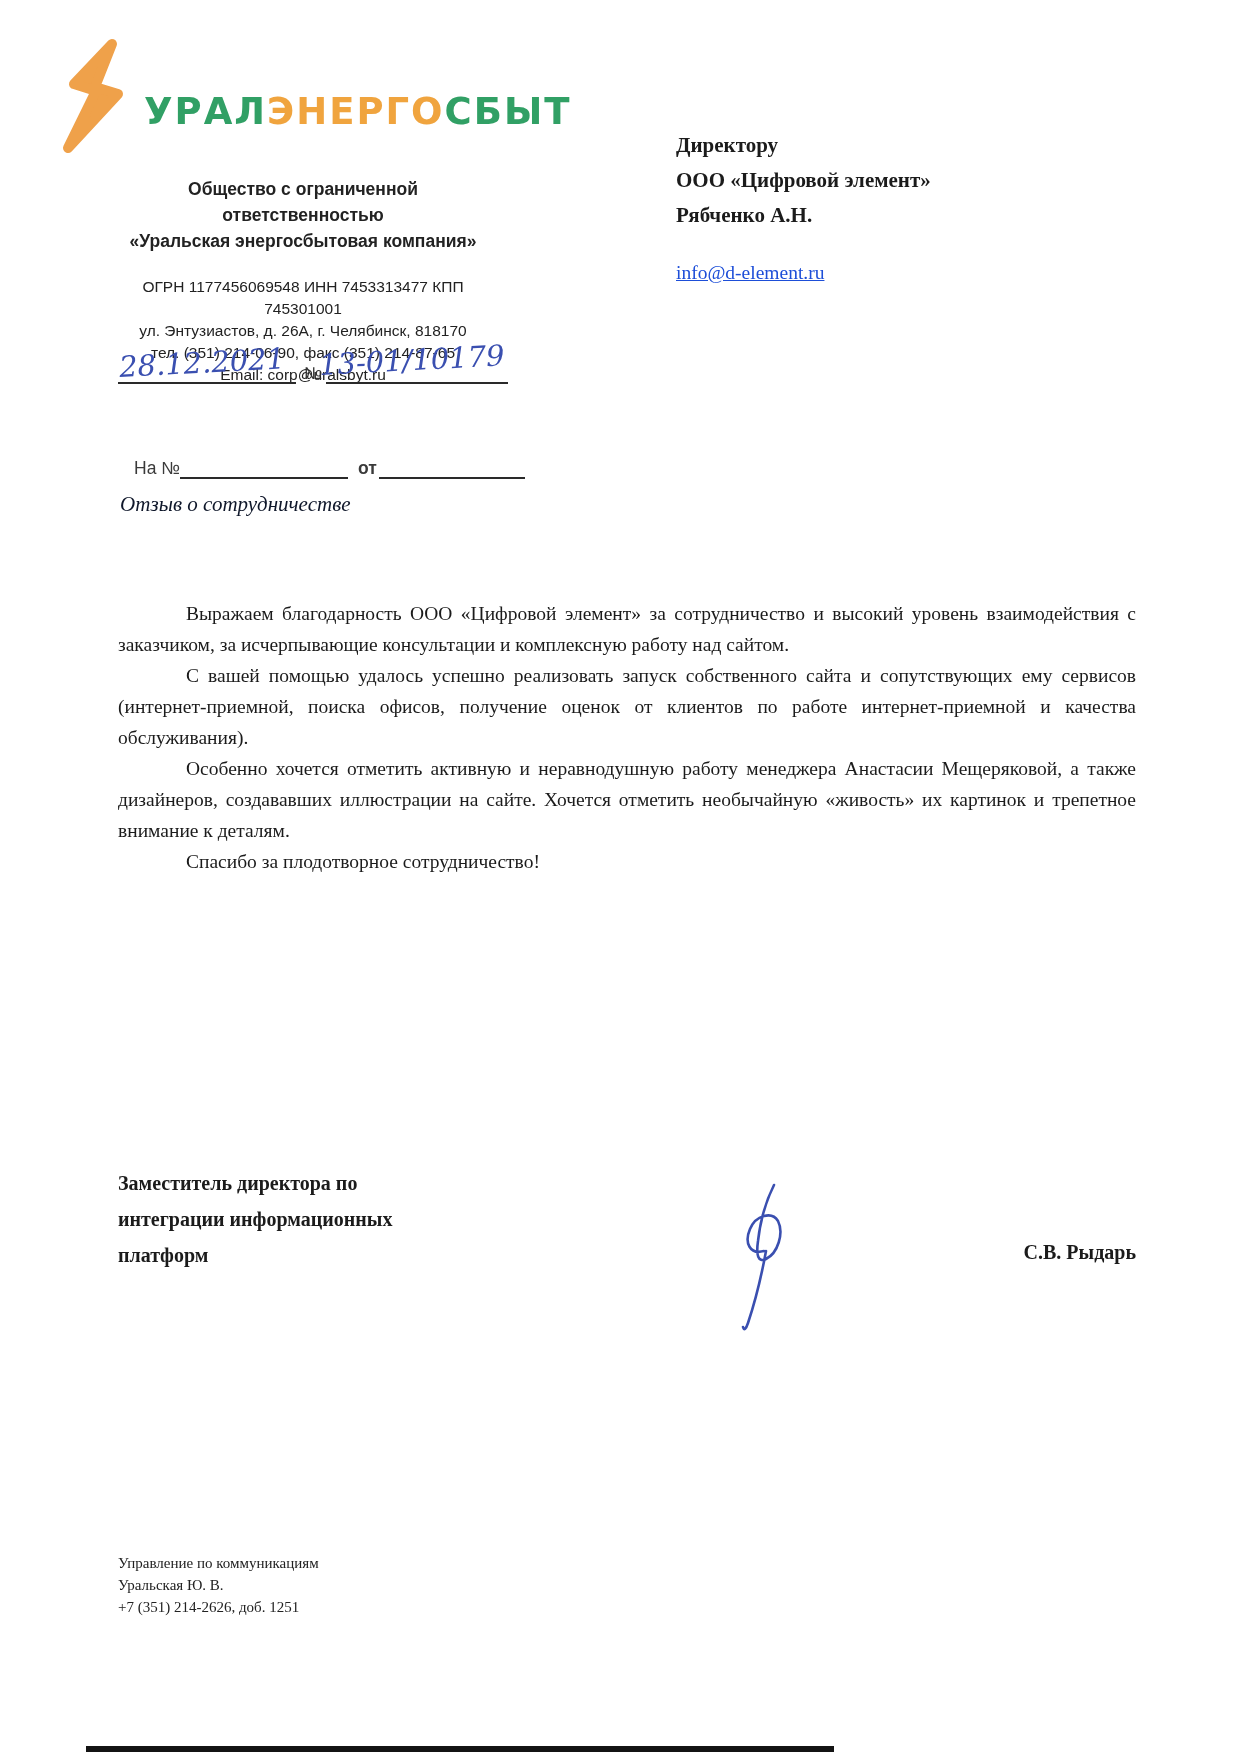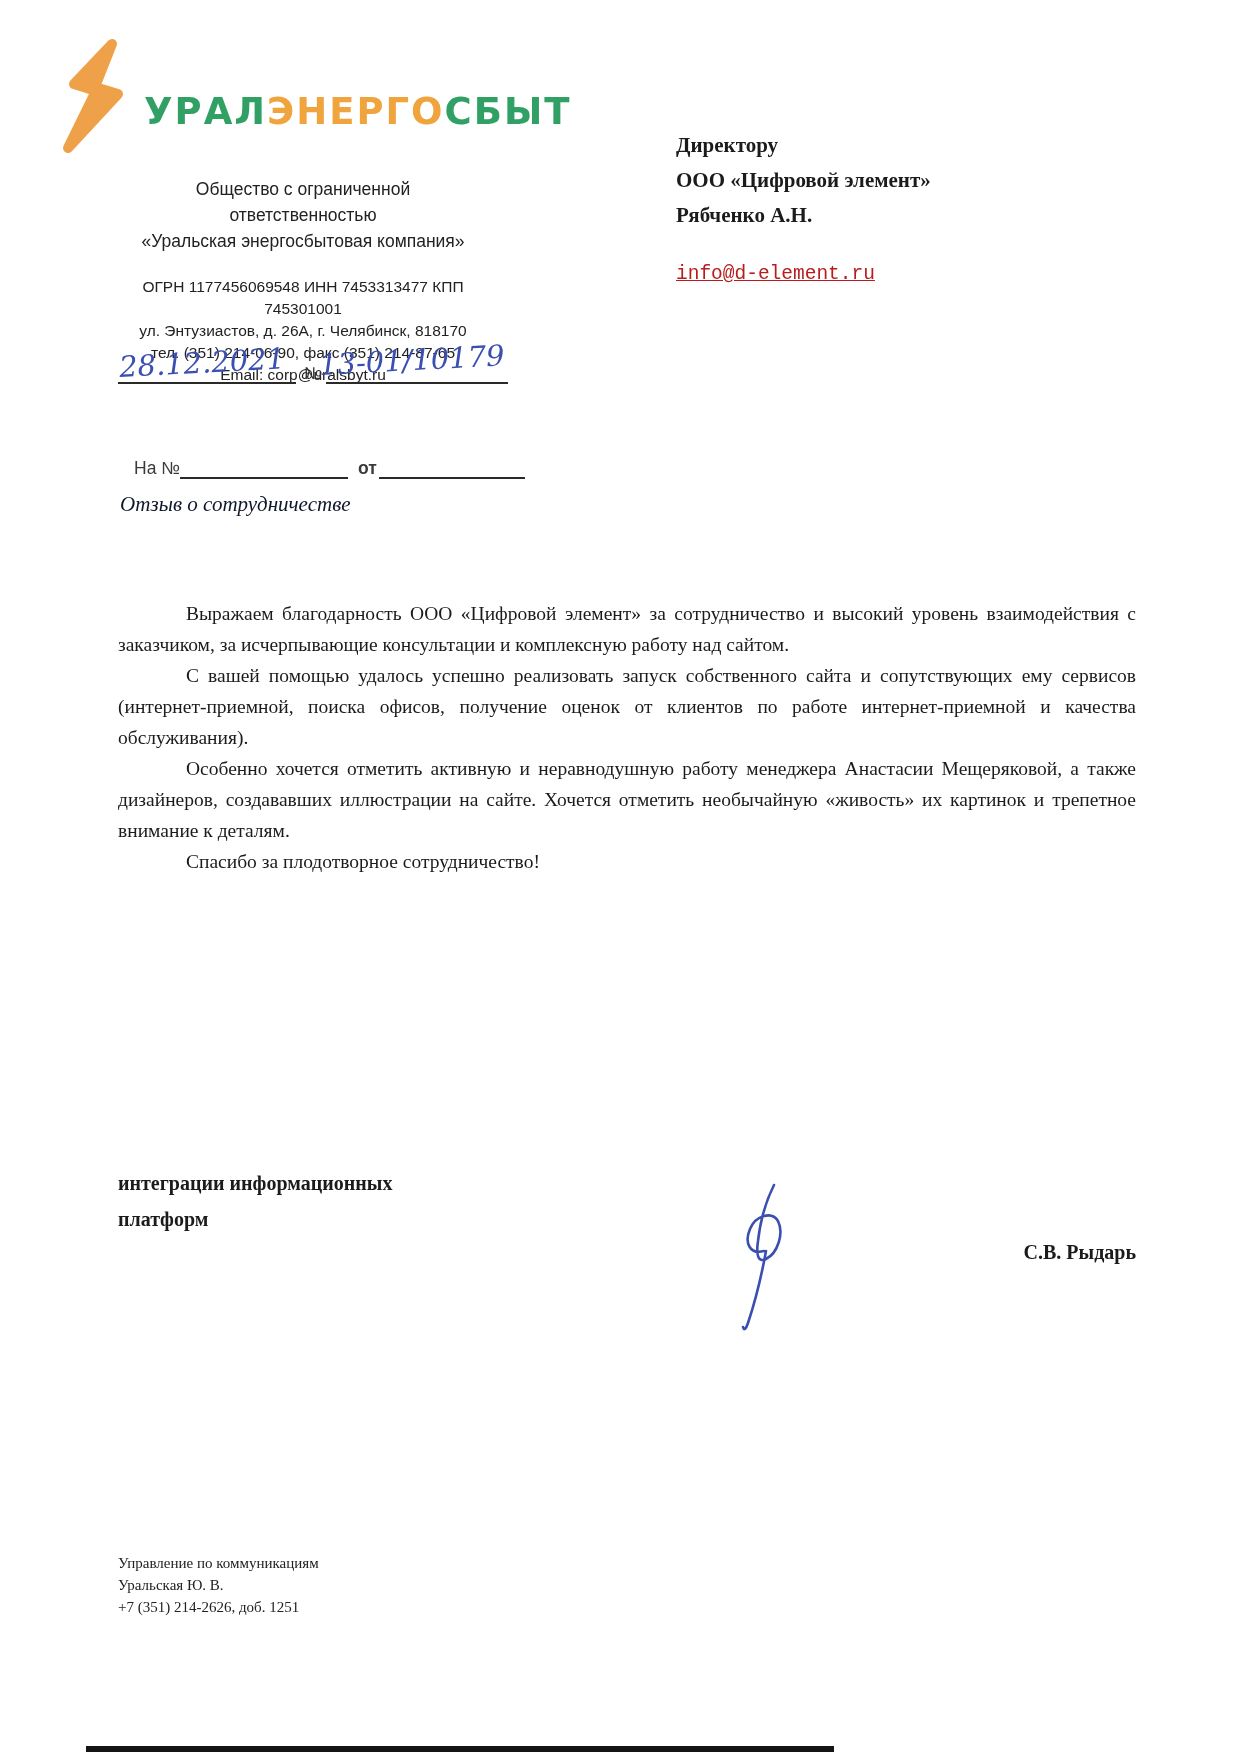--- a/index.html
+++ b/index.html
@@ -20,21 +20,21 @@
     font-weight:bold;font-size:37px;letter-spacing:2px;
     margin-left:14px;margin-top:28px;white-space:nowrap;
   }
   .wm-green{color:#31a065;}
   .wm-orange{color:#f0a43e;}
   
   .sender{
     position:absolute;left:112px;top:176px;width:382px;
     text-align:center;font-family:"Liberation Sans", sans-serif;color:#222;
   }
-  .sender .org{font-weight:normal;font-size:17.5px;line-height:26px;}
+  .sender .org{font-weight:bold;font-size:17.5px;line-height:26px;}
   .sender .info{margin-top:22px;font-size:15.5px;line-height:22px;}
   
   .dateline{
     position:absolute;left:118px;top:364px;width:410px;
     display:flex;align-items:flex-end;
     font-family:"Liberation Sans", sans-serif;font-size:17px;color:#333;
   }
   .blank{border-bottom:2px solid #2a2a2a;display:inline-block;position:relative;}
   .blank.b1{width:178px;}
   .blank.b2{width:182px;}
@@ -55,21 +55,21 @@
   .refline .blank.r2{width:146px;}
   .refline .ot{padding:0 2px 0 10px;font-weight:bold;}
   
   .recipient{
     position:absolute;left:676px;top:128px;
     font-weight:bold;font-size:21px;line-height:35px;
   }
   .rec-email{
     position:absolute;left:676px;top:262px;font-size:19.5px;
   }
-  .rec-email a{color:#b91c1c;text-decoration:underline;font-family:Liberation Mono, monospace;}
+  .rec-email a{color:#1d4ed8;text-decoration:underline;}
   
   .subject{
     position:absolute;left:120px;top:492px;
     font-style:italic;font-size:21px;color:#0f172a;
   }
   
   .letter-body{
     position:absolute;left:118px;top:598px;width:1018px;
     font-size:19.5px;line-height:31px;
   }
@@ -149,20 +149,21 @@
 
   <div class="letter-body">
     <p class="par">Выражаем благодарность ООО «Цифровой элемент» за сотрудничество и высокий уровень взаимодействия с заказчиком, за исчерпывающие консультации и комплексную работу над сайтом.</p>
     <p class="par">С вашей помощью удалось успешно реализовать запуск собственного сайта и сопутствующих ему сервисов (интернет-приемной, поиска офисов, получение оценок от клиентов по работе интернет-приемной и качества обслуживания).</p>
     <p class="par">Особенно хочется отметить активную и неравнодушную работу менеджера Анастасии Мещеряковой, а также дизайнеров, создававших иллюстрации на сайте. Хочется отметить необычайную «живость» их картинок и трепетное внимание к деталям.</p>
     <p class="par">Спасибо за плодотворное сотрудничество!</p>
   </div>
 
   <div class="sign-row">
     <div class="sign-title">
+      <div>Заместитель директора по</div>
       <div>интеграции информационных</div>
       <div>платформ</div>
     </div>
     <div class="sign-img">
       <svg width="90" height="170" viewBox="0 0 90 170">
         <path d="M 58 14 C 50 30 44 52 42 70 C 40 84 42 92 50 88 C 62 82 68 62 62 50 C 56 40 40 44 34 58 C 28 72 34 84 48 80
                  M 50 80 C 46 102 40 128 32 152 C 30 158 28 160 27 156" fill="none" stroke="#3a4fb0" stroke-width="2.6" stroke-linecap="round"></path>
       </svg>
     </div>
     <div class="sign-name">С.В. Рыдарь</div>

